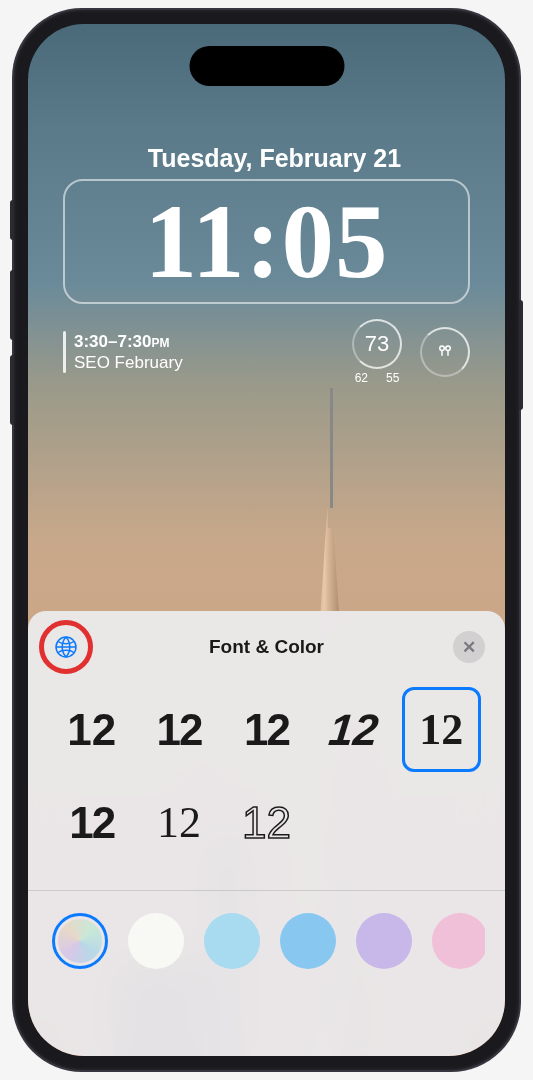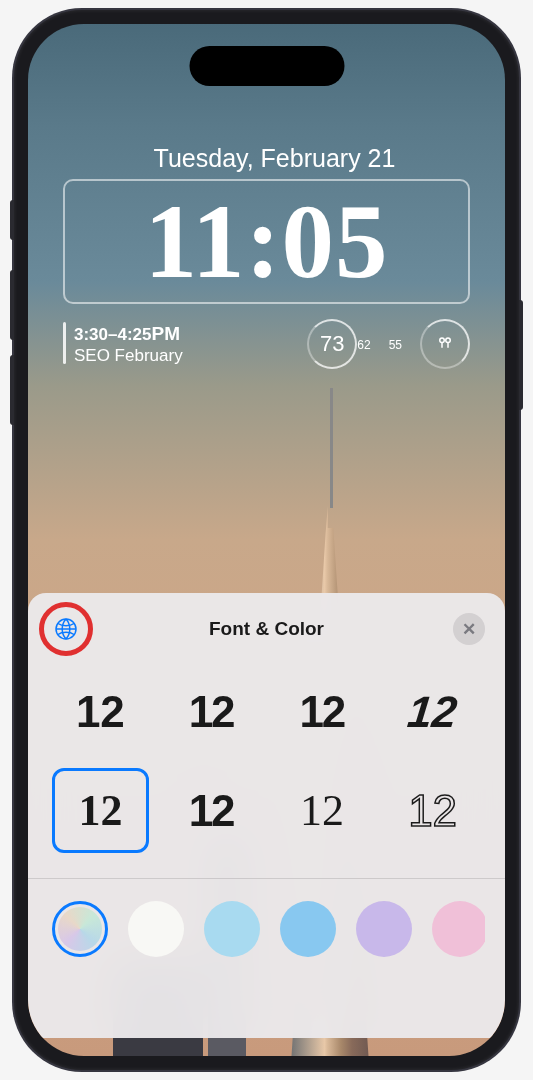--- a/index.html
+++ b/index.html
@@ -11,40 +11,40 @@
 .side-btn-r{position:absolute;right:-4px;top:290px;width:4px;height:110px;background:#2a2a30;border-radius:0 3px 3px 0;}
 .screen{width:100%;height:100%;border-radius:56px;overflow:hidden;position:relative;background:linear-gradient(180deg,#4a6a7a 0%,#5a7a8a 10%,#6a8a9a 25%,#9a9a8a 35%,#c8a88a 50%,#d0a585 68%,#c89a7c 100%);}
 .notch{position:absolute;top:22px;left:50%;transform:translateX(-50%);width:155px;height:40px;background:#000;border-radius:22px;z-index:50;}
 .wallpaper-content{position:absolute;inset:0;}
 .building{position:absolute;bottom:0;right:120px;width:110px;height:550px;background:linear-gradient(90deg,#3a4a5a 0%,#e8c8a8 45%,#d8b898 48%,#a8886a 60%,#886a5a 70%,#5a4a4a 100%);clip-path:polygon(48% 0%,48% 4%,53% 4%,85% 100%,15% 100%,46% 5%);}
 .antenna{position:absolute;bottom:548px;right:172px;width:3px;height:120px;background:#888;}
 .building2{position:absolute;bottom:0;left:180px;width:38px;height:220px;background:#5a5a62;}
 .building3{position:absolute;bottom:0;left:85px;width:90px;height:95px;background:#3a3a42;}
 .crane{position:absolute;bottom:215px;left:173px;width:2px;height:65px;background:#888;}
 .crane::after{content:"";position:absolute;top:-2px;left:-18px;width:45px;height:2px;background:#888;}
-.date-row{position:absolute;top:120px;left:16px;right:0;text-align:center;color:#fff;font-size:25px;font-weight:400;}
-.time-box{position:absolute;top:155px;left:35px;right:35px;height:125px;border:2px solid rgba(255,255,255,0.55);border-radius:10px;display:flex;align-items:center;justify-content:center;}
+.date-row{position:absolute;top:120px;left:16px;right:0;text-align:center;color:#fff;font-size:25px;font-weight:700;}
+.time-box{position:absolute;top:155px;left:35px;right:35px;height:125px;border:2px solid rgba(255,255,255,0.55);border-radius:20px;display:flex;align-items:center;justify-content:center;}
 .time-text{color:#fff;font-size:105px;font-weight:700;font-family:"Times New Roman",serif;letter-spacing:1px;}
 .widgets{position:absolute;top:295px;left:35px;right:35px;display:flex;align-items:center;gap:18px;}
 .widget-event{display:flex;align-items:flex-start;gap:8px;color:#fff;}
 .widget-bar{width:3px;height:42px;background:rgba(255,255,255,0.85);border-radius:2px;}
 .widget-event-text{font-size:17px;line-height:1.25;}
 .widget-event-time{font-weight:600;}
-.widget-event-time .sm{font-size:19px;}
-.widget-temp{margin-left:auto;display:flex;align-items:center;color:#fff;}
+.widget-event-time .sm{font-size:12px;}
+.widget-temp{margin-left:auto;display:flex;flex-direction:column;align-items:center;color:#fff;}
 .temp-circle{width:50px;height:50px;border:2px solid rgba(255,255,255,0.75);border-radius:50%;display:flex;align-items:center;justify-content:center;font-size:22px;font-weight:500;border-left-color:rgba(255,255,255,0.35);}
 .temp-range{font-size:12px;margin-top:2px;display:flex;gap:18px;}
 .widget-batt{width:50px;height:50px;border:2px solid rgba(255,255,255,0.75);border-radius:50%;display:flex;align-items:center;justify-content:center;border-left-color:rgba(255,255,255,0.35);border-bottom-color:rgba(255,255,255,0.35);}
-.panel{position:absolute;bottom:18px;left:0;right:0;height:445px;background:rgba(235,233,235,0.96);backdrop-filter:blur(20px);border-radius:18px 18px 0 0;display:flex;flex-direction:column;padding:18px 20px 0;}
+.panel{position:absolute;bottom:0;left:0;right:0;height:445px;background:rgba(235,233,235,0.96);backdrop-filter:blur(20px);border-radius:18px 18px 0 0;display:flex;flex-direction:column;padding:18px 20px 0;}
 .panel-header{display:flex;align-items:center;justify-content:space-between;margin-bottom:22px;}
 .globe-wrap{position:relative;width:36px;height:36px;display:flex;align-items:center;justify-content:center;}
 .red-circle{position:absolute;inset:-9px;border:5px solid #e03030;border-radius:50%;z-index:2;}
 .panel-title{font-size:19px;font-weight:600;color:#1a1a1a;position:absolute;left:50%;transform:translateX(-50%);}
 .close-btn{width:32px;height:32px;border-radius:50%;background:rgba(140,140,145,0.25);display:flex;align-items:center;justify-content:center;color:#7a7a80;font-size:17px;font-weight:700;}
-.font-grid{display:grid;grid-template-columns:repeat(4,1fr);gap:14px;margin-bottom:25px;padding:0 4px;}
+.font-grid{display:grid;grid-template-columns:repeat(5,1fr);gap:8px;margin-bottom:25px;padding:0 4px;}
 .font-opt{height:85px;display:flex;align-items:center;justify-content:center;font-size:44px;font-weight:900;color:#1a1a1a;border-radius:12px;}
 .font-opt.f1{font-family:Arial,sans-serif;font-weight:900;}
 .font-opt.f2{font-family:Arial,sans-serif;font-weight:600;letter-spacing:-2px;}
 .font-opt.f3{font-family:"Arial Black",sans-serif;font-weight:900;letter-spacing:-2px;}
 .font-opt.f4{font-family:"Arial Black",sans-serif;font-weight:900;font-style:italic;transform:skewX(-6deg);}
 .font-opt.f5{font-family:"Times New Roman",serif;font-weight:700;}
 .font-opt.f6{font-family:Arial,sans-serif;font-weight:900;letter-spacing:-2px;}
 .font-opt.f7{font-family:"Times New Roman",serif;font-weight:400;}
 .font-opt.f8{font-family:Arial,sans-serif;font-weight:400;color:transparent;-webkit-text-stroke:1.5px #1a1a1a;}
 .font-opt.selected{border:3px solid #0a7aff;}
@@ -78,21 +78,21 @@
 
     <div class="time-box">
       <div class="time-text">11:05</div>
     </div>
 
     <div class="widgets">
       <div class="widget-event">
         <div class="widget-bar"></div>
         <div class="widget-event-text">
           <div class="widget-event-time">
-            <span>3:30–4:25</span><span class="sm">PM</span>
+            <span>3:30–7:30</span><span class="sm">PM</span>
           </div>
           <div>SEO February</div>
         </div>
       </div>
       <div class="widget-temp">
         <div class="temp-circle">73</div>
         <div class="temp-range">
           <span>62</span>
             <span>55</span>
         </div>

